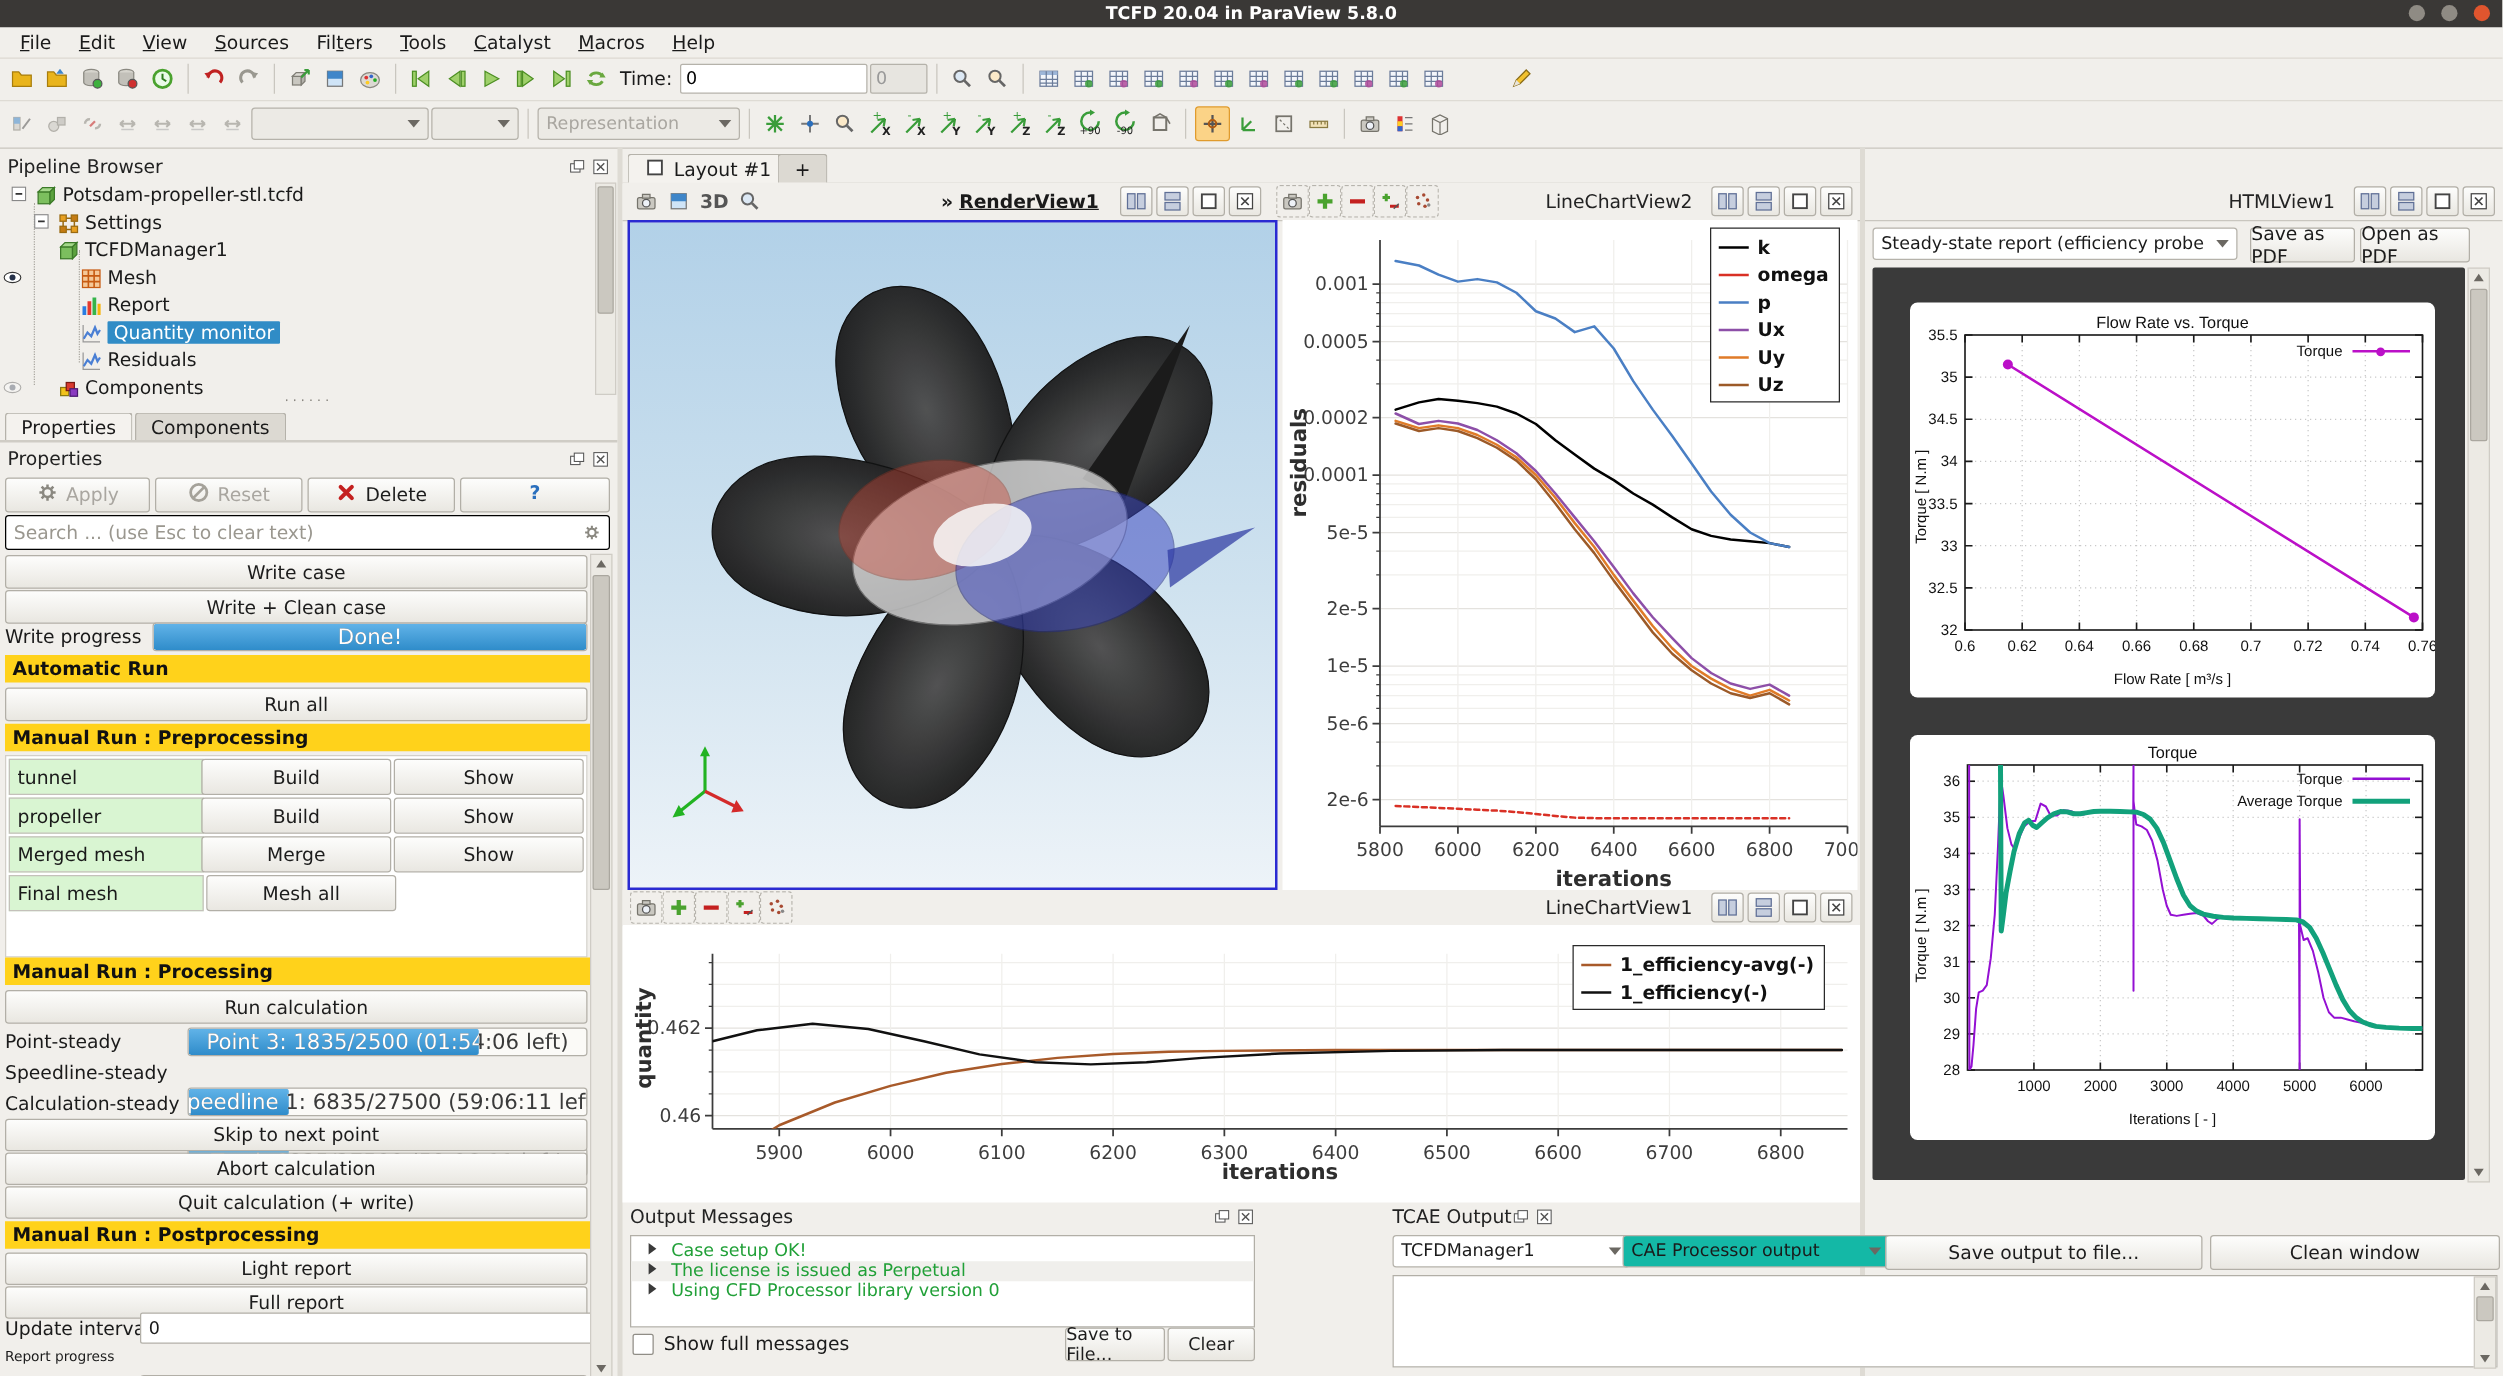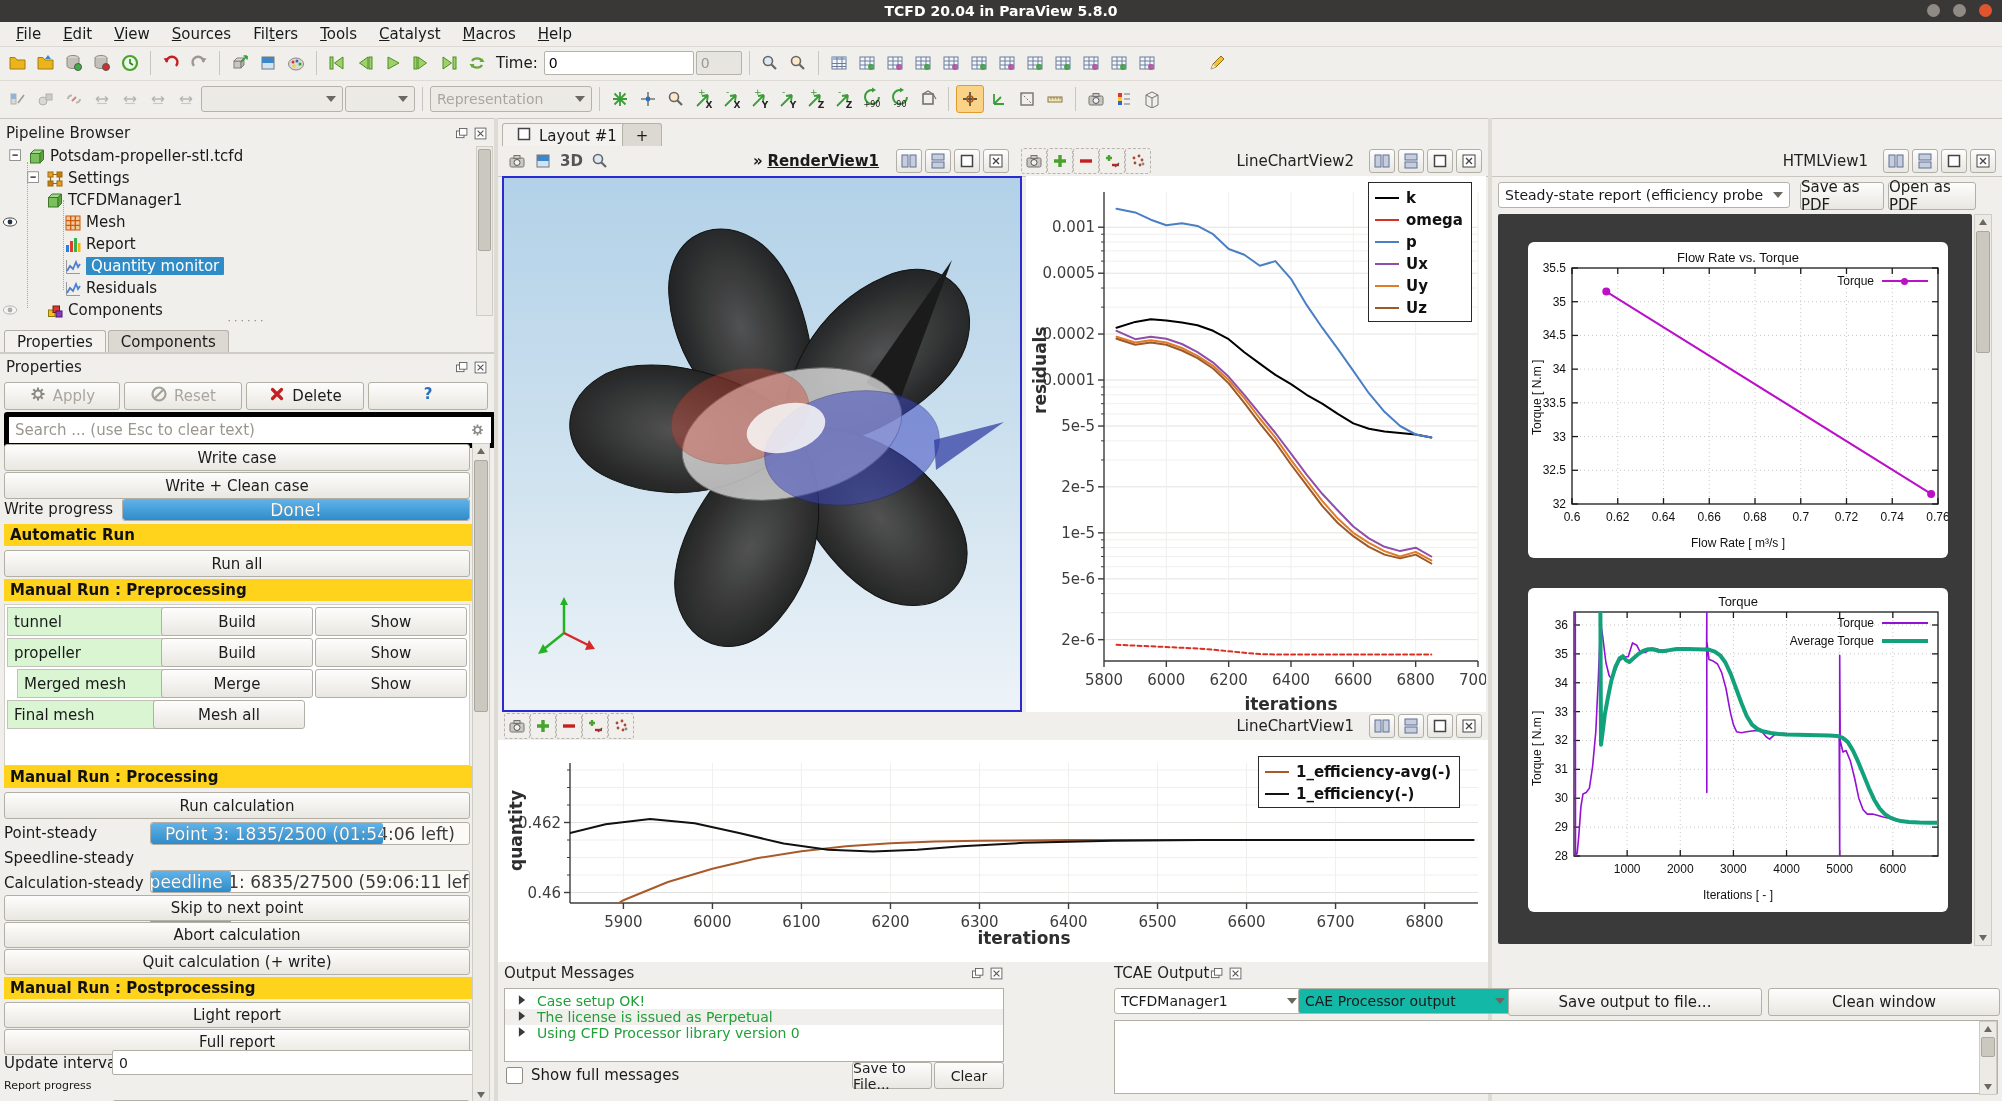--- a/index.html
+++ b/index.html
@@ -665,21 +665,21 @@
   <span><svg width="18" height="18" viewBox="0 0 18 18">
         <path d="M4.5 4.5 L13.5 13.5 M13.5 4.5 L4.5 13.5" stroke="#c4201f" stroke-width="3.2" stroke-linecap="round"></path>
       </svg></span>
     <span>Delete</span>
   </div>
 <div class="abs btn" style="left:368px;top:382px;width:118px;height:26px">
   <span><svg width="18" height="18" viewBox="0 0 18 18">
         <text x="9" y="14" font-size="15" font-weight="bold" fill="#2a6fbd" text-anchor="middle" font-family="DejaVu Sans">?</text>
       </svg></span>
   </div>
-<div class="abs row" style="left:4px;top:412px;width:482px;height:26px;background:#fff;border:5px solid #000000;border-radius:3px">
+<div class="abs row" style="left:4px;top:412px;width:482px;height:26px;background:#fff;border:1px solid #000000;border-radius:3px">
   <span style="flex:1;color:#9a978f;padding-left:6px">Search ... (use Esc to clear text)</span>
   <span class="dockic" style="margin-right:6px">
       <svg width="18" height="18" viewBox="0 0 18 18">
         <circle cx="9" cy="9" r="3.6" fill="none" stroke="#8a8880" stroke-width="2"></circle>
         <path d="M9 2.5 V5 M9 13 V15.5 M2.5 9 H5 M13 9 H15.5 M4.3 4.3 L6 6 M12 12 L13.7 13.7 M13.7 4.3 L12 6 M6 12 L4.3 13.7" stroke="#8a8880" stroke-width="2"></path>
       </svg>
     </span>
 </div>
 
 <div class="abs btn" style="left:4px;top:444px;width:464px;height:25px">Write case</div>
@@ -693,25 +693,25 @@
 <div class="abs yellowhdr" style="left:4px;top:524px;width:464px;height:22px">Automatic Run</div>
 <div class="abs btn" style="left:4px;top:550px;width:464px;height:25px">Run all</div>
 <div class="abs yellowhdr" style="left:4px;top:579px;width:464px;height:22px">Manual Run : Preprocessing</div>
 <div id="pretable" class="abs pretable" style="left:4px;top:604px;width:464px;height:160px">
     <div class="precell greencell" style="left:2px;top:2px;width:148px;height:27px">tunnel</div>
     <div class="precell btn" style="left:156px;top:2px;width:150px;height:27px">Build</div>
     <div class="precell btn" style="left:310px;top:2px;width:150px;height:27px">Show</div>
     <div class="precell greencell" style="left:2px;top:33px;width:148px;height:27px">propeller</div>
     <div class="precell btn" style="left:156px;top:33px;width:150px;height:27px">Build</div>
     <div class="precell btn" style="left:310px;top:33px;width:150px;height:27px">Show</div>
-    <div class="precell greencell" style="left:12px;top:64px;width:148px;height:27px">Merged mesh</div>
+    <div class="precell greencell" style="left:2px;top:64px;width:148px;height:27px">Merged mesh</div>
     <div class="precell btn" style="left:156px;top:64px;width:150px;height:27px">Merge</div>
     <div class="precell btn" style="left:310px;top:64px;width:150px;height:27px">Show</div>
     <div class="precell greencell" style="left:2px;top:95px;width:148px;height:27px">Final mesh</div>
-    <div class="precell btn" style="left:148px;top:95px;width:150px;height:27px">Mesh all</div>
+    <div class="precell btn" style="left:160px;top:95px;width:150px;height:27px">Mesh all</div>
   </div>
 <div class="abs yellowhdr" style="left:4px;top:766px;width:464px;height:22px">Manual Run : Processing</div>
 <div class="abs btn" style="left:4px;top:792px;width:464px;height:25px">Run calculation</div>
 <div id="procrows" class="abs" style="left:0;top:0">
     <div class="abs" style="left:4px;top:824px;font-size:15px">Point-steady</div>
     <div class="abs progress" style="left:150px;top:822px;width:318px;height:21px" id="prog0">
       <div class="fill" style="width:73%"></div>
     <div class="ptx">Point 3: 1835/2500 (01:54:06 left)</div>
     <div class="ptx w" style="clip-path:inset(0 27% 0 0)">Point 3: 1835/2500 (01:54:06 left)</div>
     </div>

